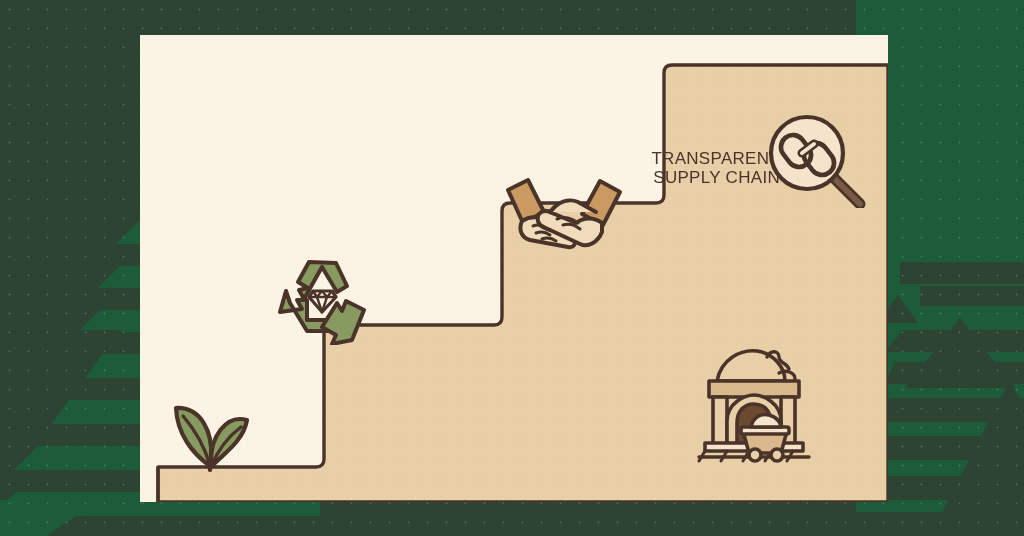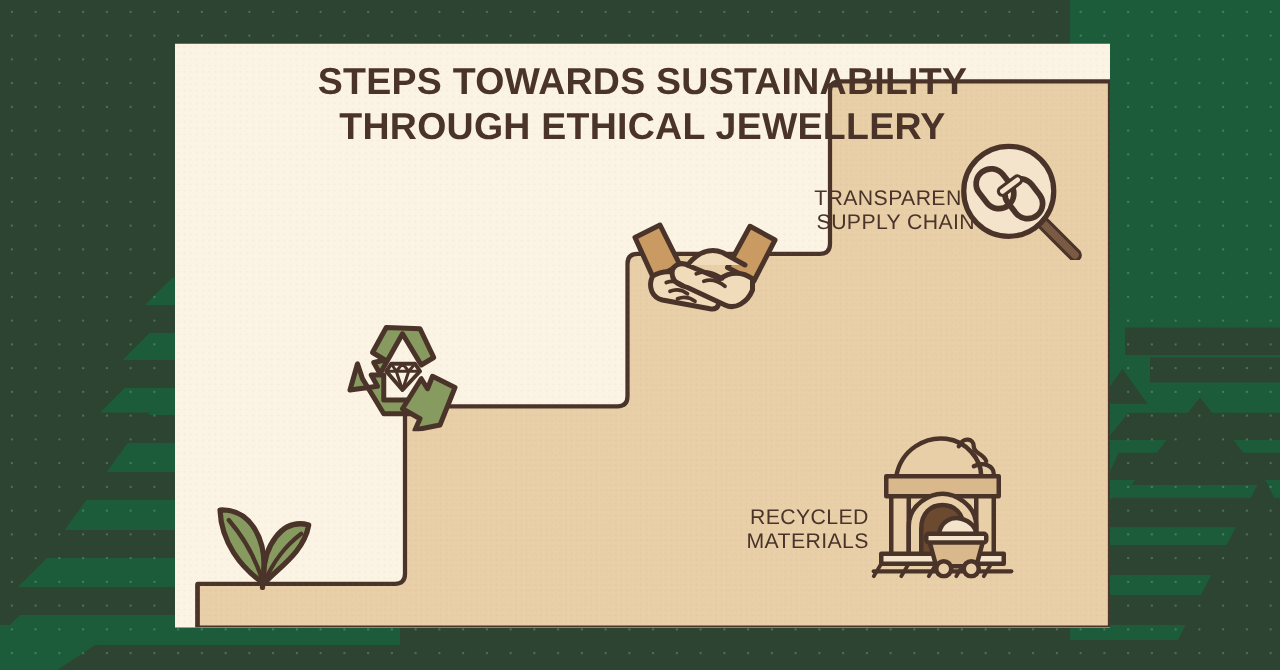--- a/index.html
+++ b/index.html
@@ -119,27 +119,23 @@
                L 748 467
                L 18 467 Z" fill="url(#grain)" stroke="#4a342a" stroke-width="3.4" stroke-linejoin="round" stroke-linecap="round"></path>
 
       <line x1="18" y1="432" x2="18" y2="467" stroke="none"></line>
       <path d="M 18 432 L 18 467" fill="none" stroke="#4a342a" stroke-width="3.4"></path>
     </svg>
 
     <div class="card-noise"></div>
   </div>
 
-  <div class="title">STEPS TOWARDS SUSTAINABILITY
-THROUGH ETHICAL JEWELLERY</div>
 
   <div class="lbl" id="lbl-2">TRANSPARENT
 SUPPLY CHAIN</div>
-  <div class="lbl" id="lbl-3">RECYCLED
-MATERIALS</div>
 
   <svg class="icon" id="icon-plant" width="96" height="84" viewBox="0 0 96 84">
     <g stroke="#4a342a" stroke-width="4.2" stroke-linejoin="round" stroke-linecap="round">
       <path d="M47 78 C 30 66 14 46 13 20 C 38 19 50 44 48 70 Z" fill="#879a5f"></path>
       <path d="M49 78 C 60 66 80 54 84 32 C 62 26 48 50 48 72 Z" fill="#879a5f"></path>
       <path d="M20 28 C 32 42 42 60 47 77" fill="none" stroke-width="3.4"></path>
       <path d="M78 39 C 66 48 55 62 49 77" fill="none" stroke-width="3.4"></path>
       <path d="M47 76 L 47 82" fill="none"></path>
     </g>
   </svg>

